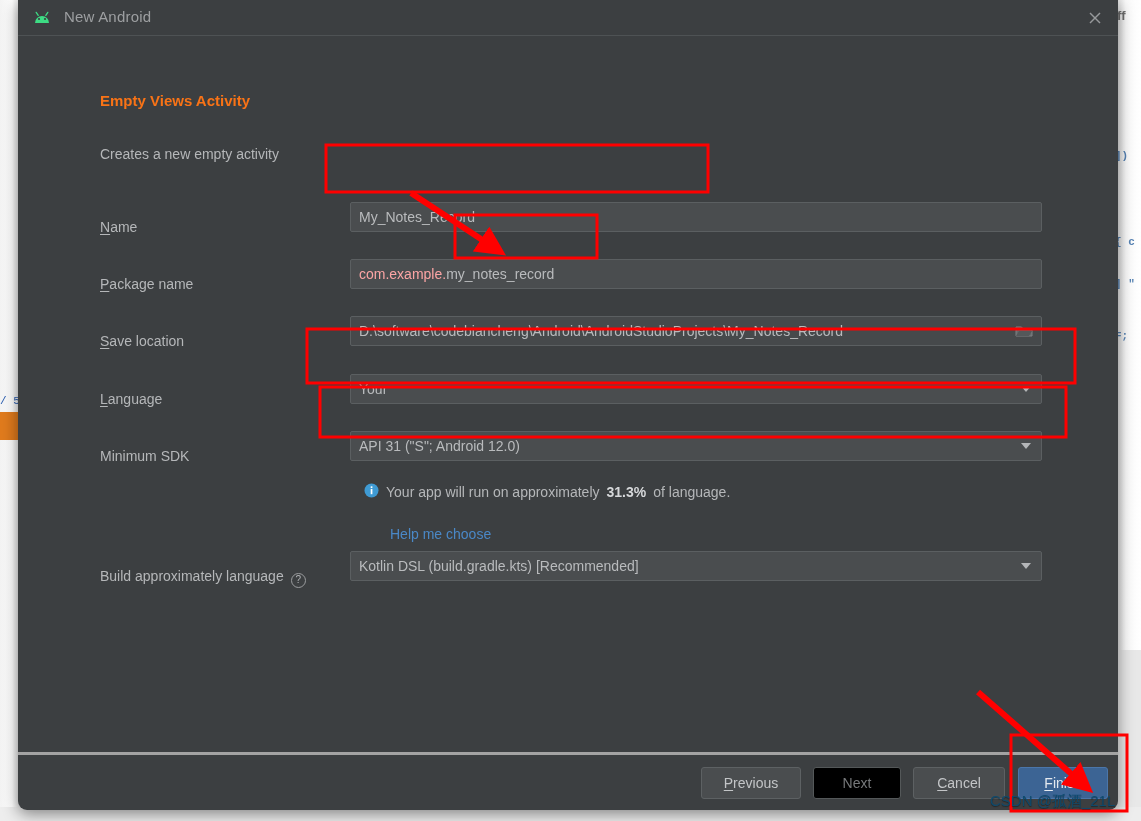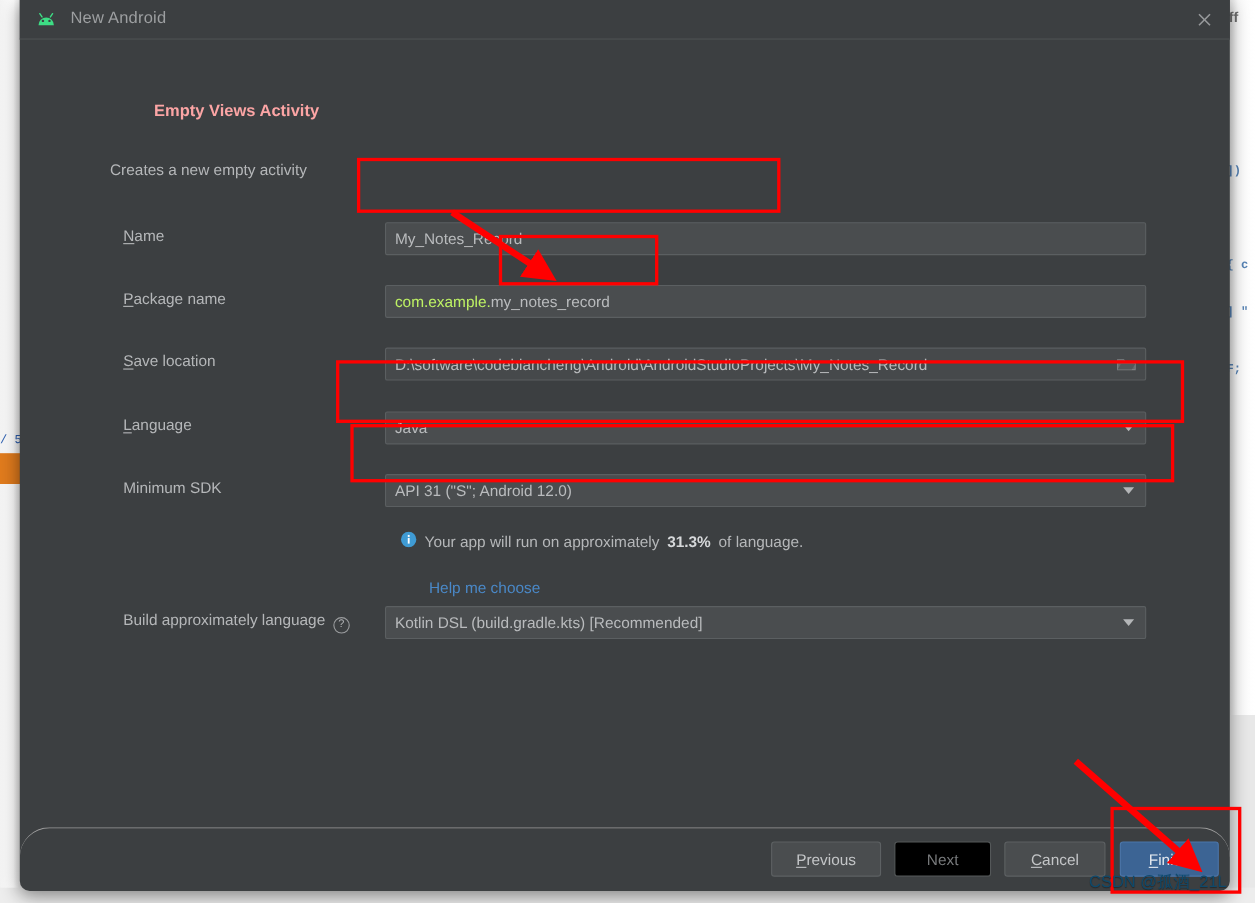--- a/index.html
+++ b/index.html
@@ -74,48 +74,48 @@
     display: flex; align-items: center; justify-content: center;
     cursor: default;
   }
   #close-btn svg { opacity: .75; }
 
   
   #dlg-body { position: relative; height: 716px; }
 
   #step-title {
     position: absolute; left: 82px; top: 56px;
-    font-size: 15px; font-weight: bold; color: #fca5a5; margin-left: 40px;
+    font-size: 15px; font-weight: bold; color: #f97316;
   }
   #step-desc {
     position: absolute; left: 82px; top: 110px;
     font-size: 14px; color: #b5b7b9;
   }
 
   
   .row { position: absolute; left: 0; width: 100%; height: 30px; }
   .row-label {
-    position: absolute; left: 82px; top: 4px;
-    font-size: 14px; color: #b5b7b9; white-space: nowrap; margin-left: 12px;
+    position: absolute; left: 82px; top: 17px;
+    font-size: 14px; color: #b5b7b9; white-space: nowrap;
   }
   .row-label u { text-decoration: underline; text-underline-offset: 2px; }
 
   .field {
     position: absolute; left: 332px; width: 692px; height: 30px;
     background: #4a4d4f;
     border: 1px solid #5b5f61;
     border-radius: 2px;
     display: flex; align-items: center;
     padding: 0 8px;
     font-size: 14px; color: #b9bbbd;
     overflow: hidden;
   }
   .field.ro { background: #46494b; }
   .field .ftext { white-space: nowrap; }
-  .field .dim { color: #bef264; }
+  .field .dim { color: #fca5a5; }
 
   .combo {
     position: absolute; left: 332px; width: 692px; height: 30px;
     background: #4a4d4f;
     border: 1px solid #5b5f61;
     border-radius: 2px;
     display: flex; align-items: center; justify-content: space-between;
     padding: 0 8px;
     font-size: 14px; color: #b9bbbd;
     cursor: default;
@@ -149,22 +149,21 @@
     display: inline-flex; align-items: center; justify-content: center;
     width: 15px; height: 15px; border-radius: 50%;
     border: 1px solid #9b9d9f; color: #b2b4b6;
     font-size: 10px; line-height: 1; margin-left: 7px;
     vertical-align: -2px;
   }
 
   
   #btnbar {
     position: absolute; left: 0; bottom: 0; width: 100%; height: 58px;
-    border-top: 1px solid #a3a3a3;
-    border-radius: 27px;
+    border-top: 3px solid #a3a3a3;
   }
   .btn {
     position: absolute; top: 12px; height: 32px;
     background: #4a4d4f; border: 1px solid #5d6163; border-radius: 3px;
     display: flex; align-items: center; justify-content: center;
     font-size: 14px; color: #c3c5c7; cursor: default;
   }
   .btn u { text-decoration: underline; text-underline-offset: 2px; }
   .btn.disabled { color: #77797b; background: #000000; border-color: #545859; }
   .btn.primary {
@@ -250,21 +249,21 @@
             <path d="M1 3 h5.5 l1.6 2 H17 v7 H1 Z" fill="#6e7274" stroke="#8b8f91" stroke-width="1"></path>
             <path d="M1 12 l3-5 h13 l-3 5 Z" fill="#585c5e"></path>
           </svg>
         </span>
       </div>
     </div>
 
     <div class="row" style="top:338px">
       <div class="row-label"><u>L</u><span>anguage</span></div>
       <div class="combo">
-        <span>Java</span>
+        <span>Your</span>
         <span class="caret"></span>
       </div>
     </div>
 
     <div class="row" style="top:395px">
       <div class="row-label">Minimum SDK</div>
       <div class="combo">
         <span>API 31 ("S"; Android 12.0)</span>
         <span class="caret"></span>
       </div>

